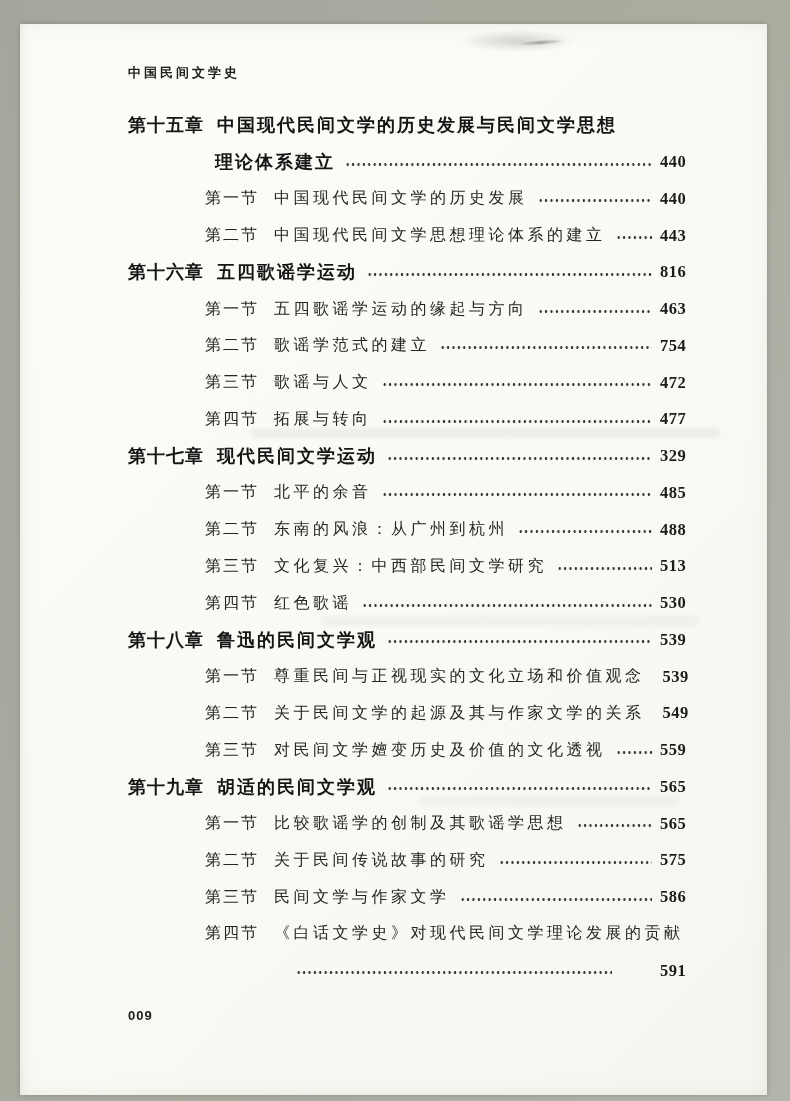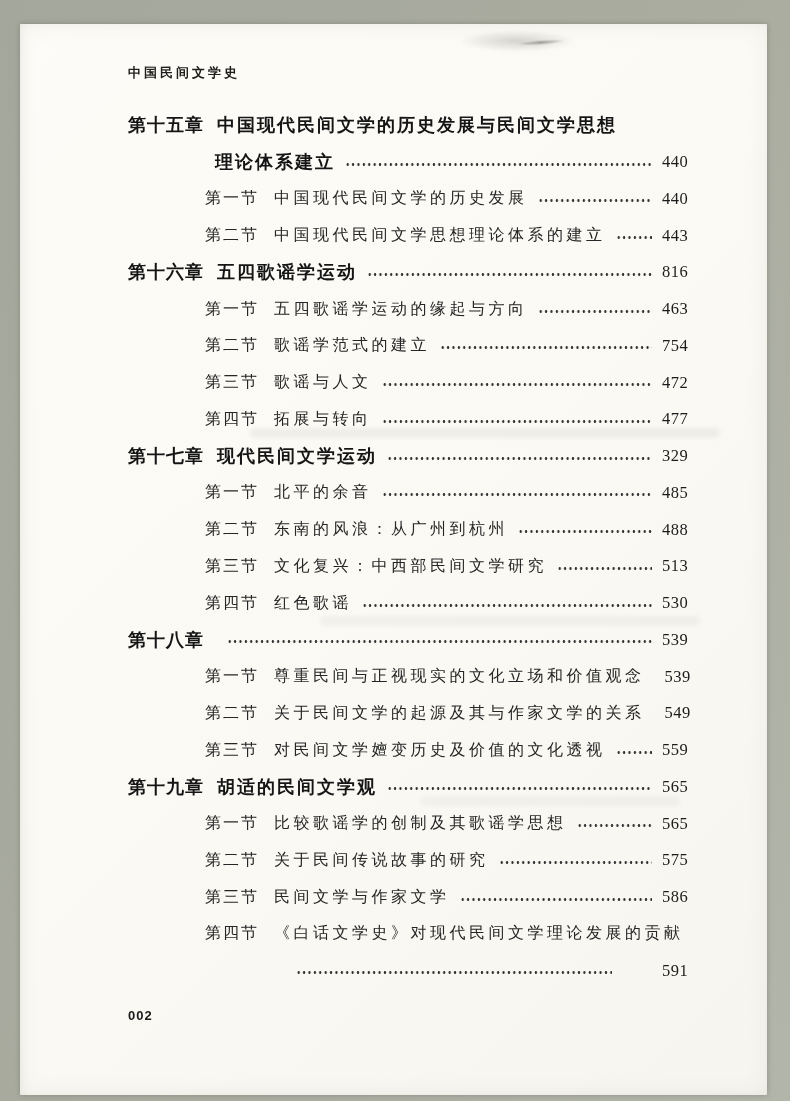--- a/index.html
+++ b/index.html
@@ -56,23 +56,23 @@
     width: 562px;
   }
   .row {
     display: flex; align-items: center;
     height: 36.75px;
     white-space: nowrap;
   }
   .row .lbl { flex: 0 0 auto; }
   .row .ttl { flex: 0 0 auto; text-align: right; }
   .row .pg {
-    flex: 0 0 auto; min-width: 30px; text-align: center;
+    flex: 0 0 auto; min-width: 30px; text-align: left;
     font-family: "Liberation Serif", serif;
-    font-weight: 400; font-size: 16.5px; letter-spacing: 0.5px; color: #1c1c1c;
+    font-weight: 700; font-size: 16.5px; letter-spacing: 0.5px; color: #1c1c1c;
   }
   .leader {
     flex: 1 1 auto; height: 7px; margin: 4px 8px 0 10px;
     background-image: radial-gradient(circle, #2e2e2e 1.05px, rgba(0,0,0,0) 1.45px);
     background-size: 5.4px 7px;
     background-repeat: repeat-x;
     background-position: 0 50%;
   }
 
   .row-chapter, .row-chapter_cont {
@@ -190,20 +190,21 @@
     <span class="pg">513</span>
   </div>
       <div class="row row-section">
     <span class="lbl">第四节</span>
     <span class="ttl">红色歌谣</span>
     <span class="leader"></span>
     <span class="pg">530</span>
   </div>
       <div class="row row-chapter">
     <span class="lbl">第十八章</span>
+    <span class="ttl">鲁迅的民间文学观</span>
     <span class="leader"></span>
     <span class="pg">539</span>
   </div>
       <div class="row row-section">
     <span class="lbl">第一节</span>
     <span class="ttl">尊重民间与正视现实的文化立场和价值观念</span>
     <span class="leader"></span>
     <span class="pg">539</span>
   </div>
       <div class="row row-section">
@@ -247,14 +248,14 @@
     <span class="ttl">《白话文学史》对现代民间文学理论发展的贡献</span>
 
   </div>
       <div class="row row-leader_only">
 
     <span class="leader"></span>
     <span class="pg">591</span>
   </div>
     </div>
 
-  <div class="folio">002</div>
+  <div class="folio">009</div>
 </div>
 
 </body></html>

